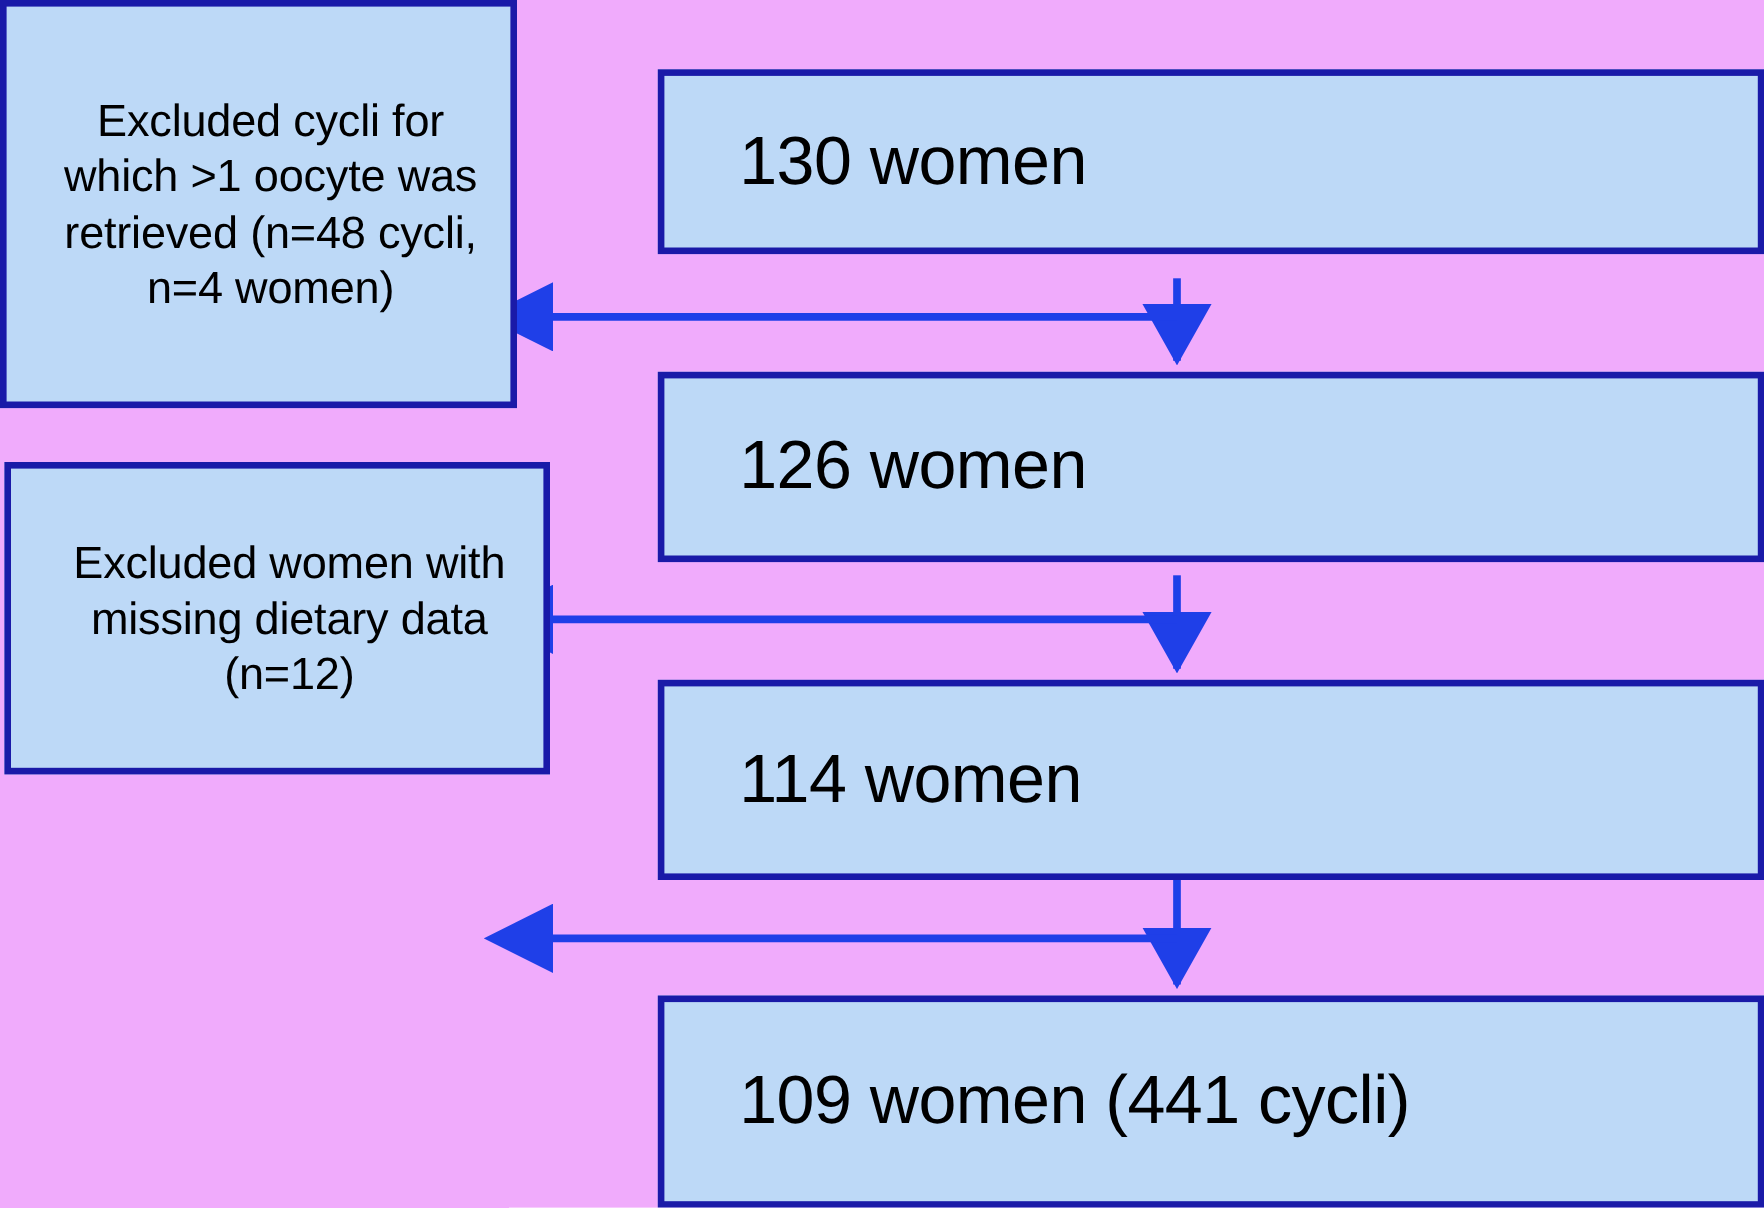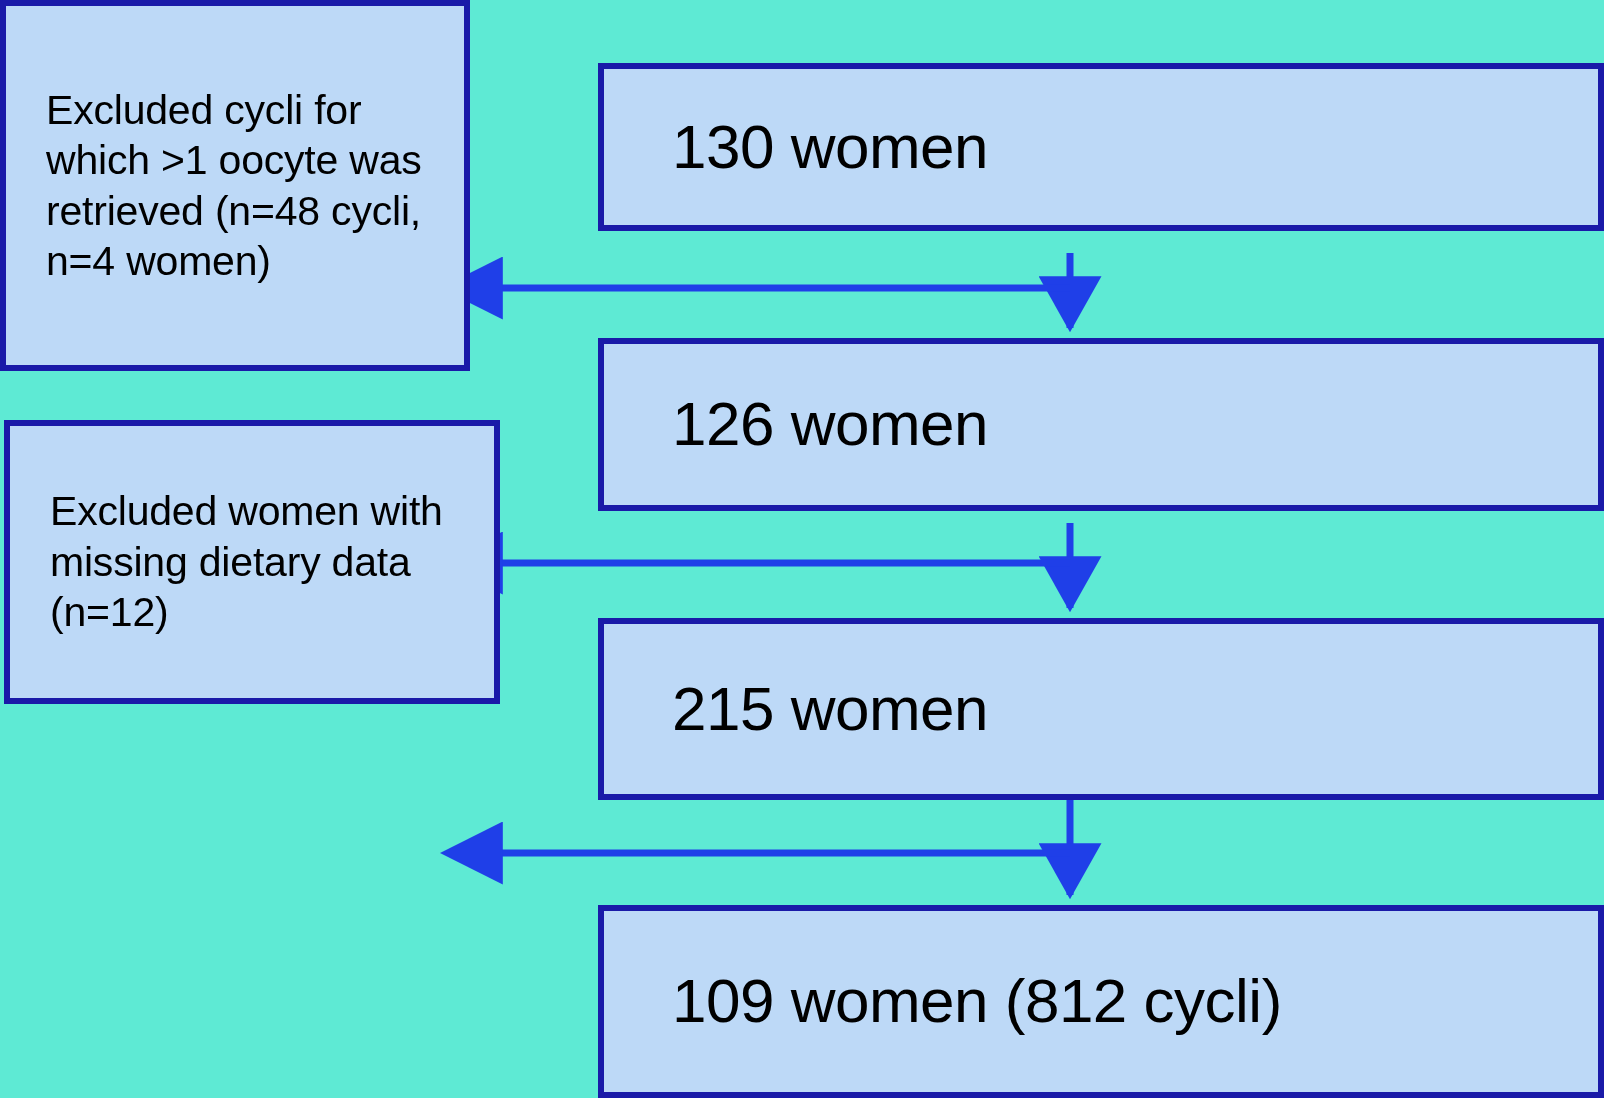--- a/index.html
+++ b/index.html
@@ -4,23 +4,24 @@
 <style>
   html, body {
     margin: 0;
     padding: 0;
     background: #ffffff;
   }
   #canvas {
     position: relative;
     width: 1604px;
     height: 1098px;
-    background: #5eead4;
+    background: #f0abfc;
     overflow: hidden;
     font-family: "Liberation Sans", sans-serif;
+    text-align: center;
   }
   .node {
     position: absolute;
     box-sizing: border-box;
     background: #bdd9f7;
     border: 6px solid #1a1aa8;
     display: flex;
     align-items: center;
   }
   .node-text {
@@ -97,20 +98,20 @@
 
   <div class="node main" style="left:598px; top:63px; width:1006px; height:168px;">
     <div class="node-text">130 women</div>
   </div>
 
   <div class="node main" style="left:598px; top:338px; width:1006px; height:173px;">
     <div class="node-text">126 women</div>
   </div>
 
   <div class="node main" style="left:598px; top:618px; width:1006px; height:182px;">
-    <div class="node-text">215 women</div>
+    <div class="node-text">114 women</div>
   </div>
 
   <div class="node main" style="left:598px; top:905px; width:1006px; height:193px;">
-    <div class="node-text">109 women (812 cycli)</div>
+    <div class="node-text">109 women (441 cycli)</div>
   </div>
 
 </div>
 
 </body></html>

